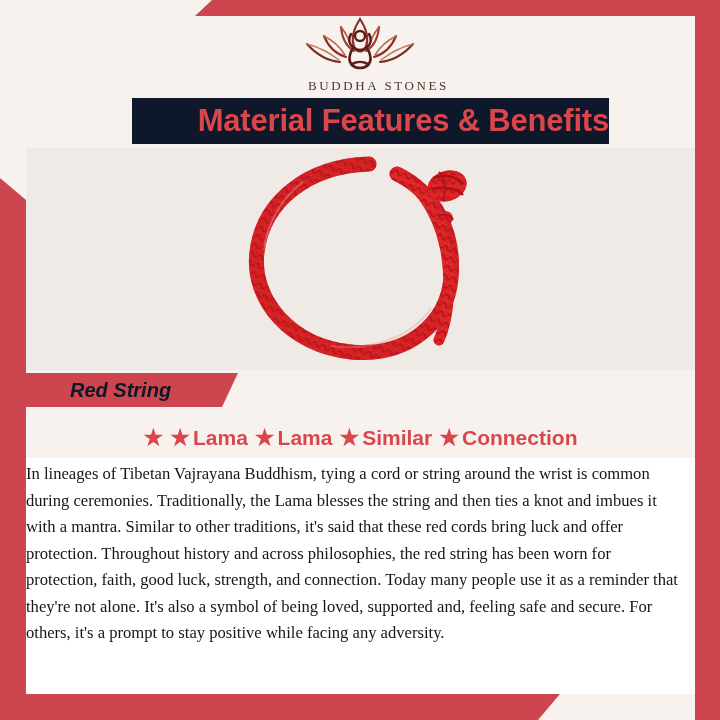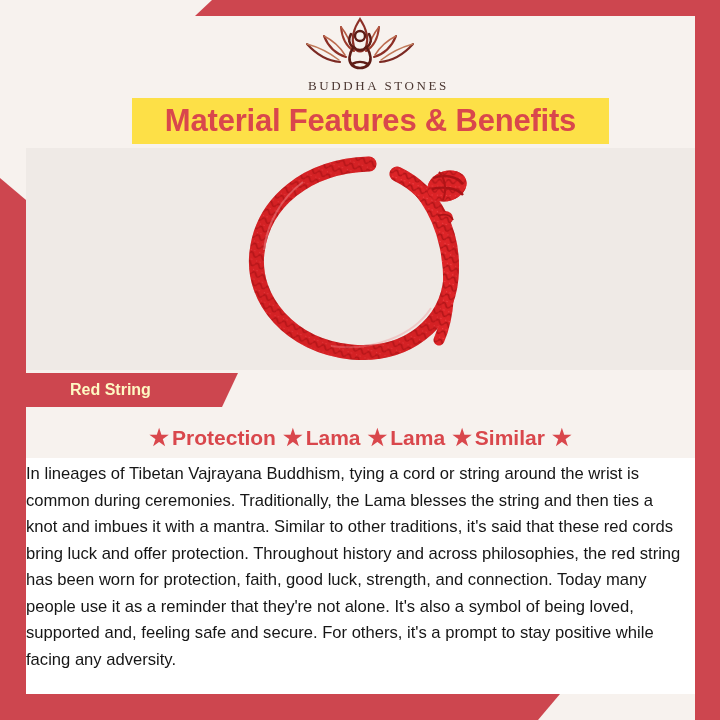--- a/index.html
+++ b/index.html
@@ -70,24 +70,24 @@
     color: #4a3630;
     font-weight: 400;
     padding-left: 37px;
   }
 
   
   .title-band {
     position: absolute;
     top: 98px; left: 132px;
     width: 477px; height: 46px;
-    background: #fde047;
+    background: #0f172a;
     display: flex;
     align-items: center;
-    justify-content: center;
+    justify-content: flex-end;
   }
   .title-text {
     font-size: 31px;
     font-weight: bold;
     color: #d9474c;
     letter-spacing: -0.2px;
     white-space: nowrap;
   }
 
   
@@ -104,24 +104,25 @@
   .label-banner {
     position: absolute;
     top: 373px; left: 26px;
     width: 212px; height: 34px;
     background: #cd464f;
     clip-path: polygon(0 0, 100% 0, calc(100% - 16px) 100%, 0 100%);
     display: flex;
     align-items: center;
   }
   .label-banner-text {
-    color: #fef9c3;
-    font-size: 16px;
+    color: #0f172a;
+    font-size: 20px;
     font-weight: bold;
     padding-left: 44px;
+    font-style: italic;
   }
 
   
   .benefits-row {
     position: absolute;
     top: 420px; left: 26px;
     width: 669px; height: 36px;
     display: flex;
     align-items: center;
     justify-content: center;
@@ -150,20 +151,21 @@
     background: #ffffff;
   }
   .desc-text {
     margin: 0;
     padding: 3px 14px 0 0;
     font-size: 16.6px;
     line-height: 26.5px;
     color: #161616;
     text-align: left;
     font-weight: 500;
+    font-family: Liberation Serif, serif;
   }
 </style>
 </head>
 <body>
 
 <div id="page">
 
   <div class="frame-top-strip"></div>
   <div class="frame-right-bar"></div>
   <div class="frame-left-bar"></div>
@@ -253,36 +255,36 @@
     </svg>
   </div>
 
   <div class="label-banner">
     <span class="label-banner-text">Red String</span>
   </div>
 
   <div class="benefits-row">
     <span class="benefit">
       <span class="star">★</span>
-      <span>Protection</span>
     </span>
     <span class="benefit">
       <span class="star">★</span>
       <span>Lama</span>
     </span>
     <span class="benefit">
       <span class="star">★</span>
       <span>Lama</span>
     </span>
     <span class="benefit">
       <span class="star">★</span>
       <span>Similar</span>
     </span>
     <span class="benefit">
       <span class="star">★</span>
+      <span>Connection</span>
     </span>
   </div>
 
   <div class="desc-area">
     <p class="desc-text">In lineages of Tibetan Vajrayana Buddhism, tying a cord or string around the wrist is common during ceremonies. Traditionally, the Lama blesses the string and then ties a knot and imbues it with a mantra. Similar to other traditions, it's said that these red cords bring luck and offer protection. Throughout history and across philosophies, the red string has been worn for protection, faith, good luck, strength, and connection. Today many people use it as a reminder that they're not alone. It's also a symbol of being loved, supported and, feeling safe and secure. For others, it's a prompt to stay positive while facing any adversity.</p>
   </div>
 
 </div>
 
 </body></html>

